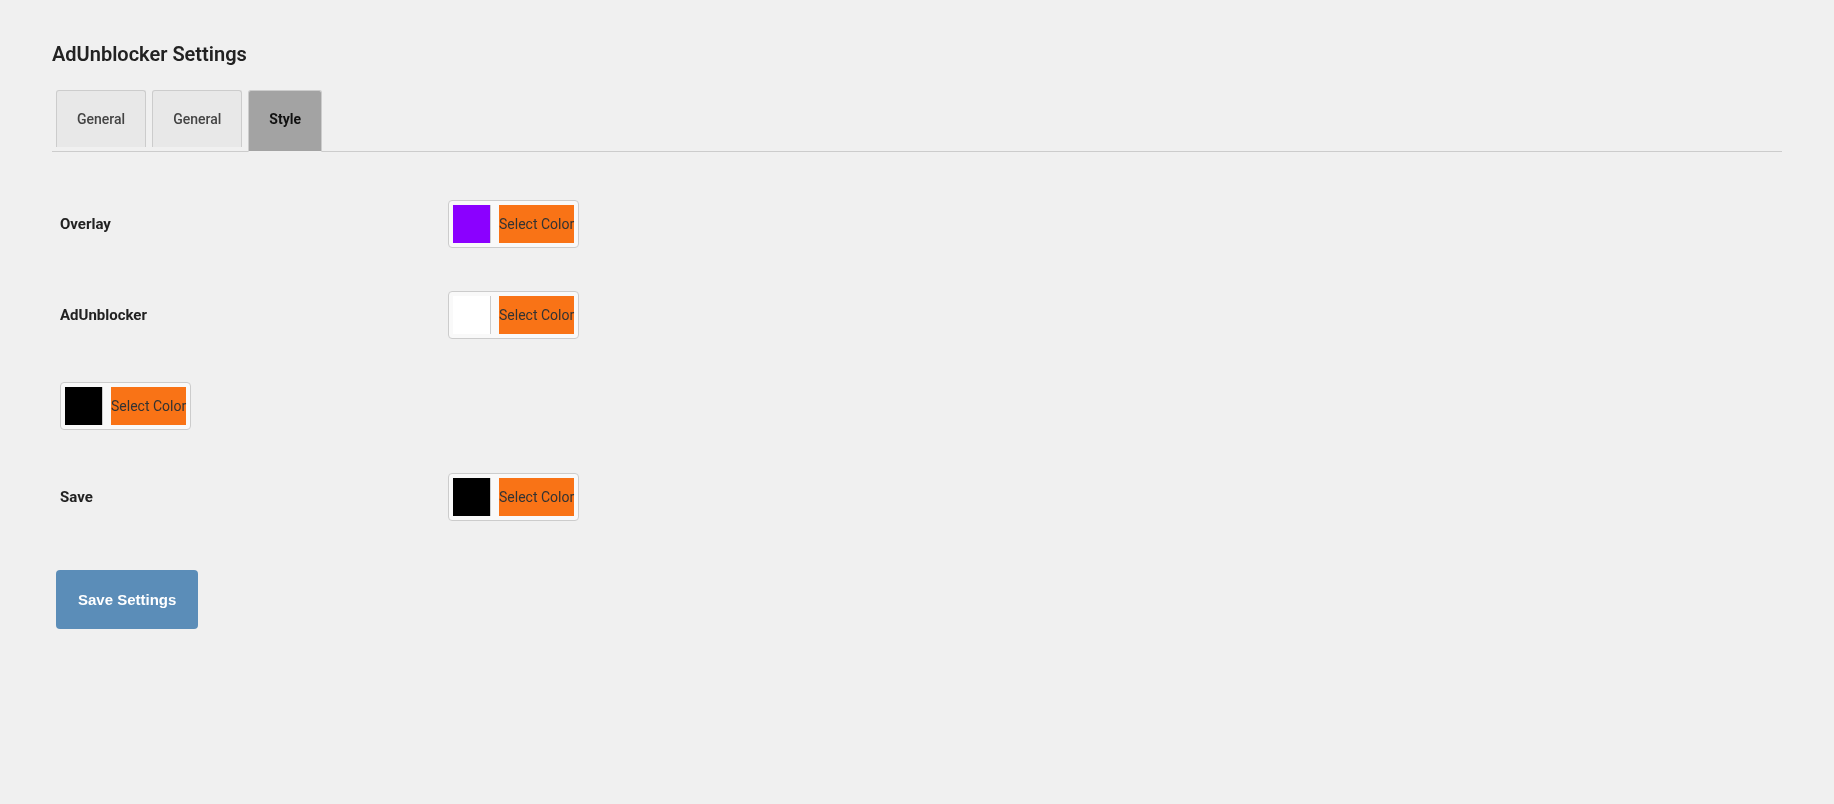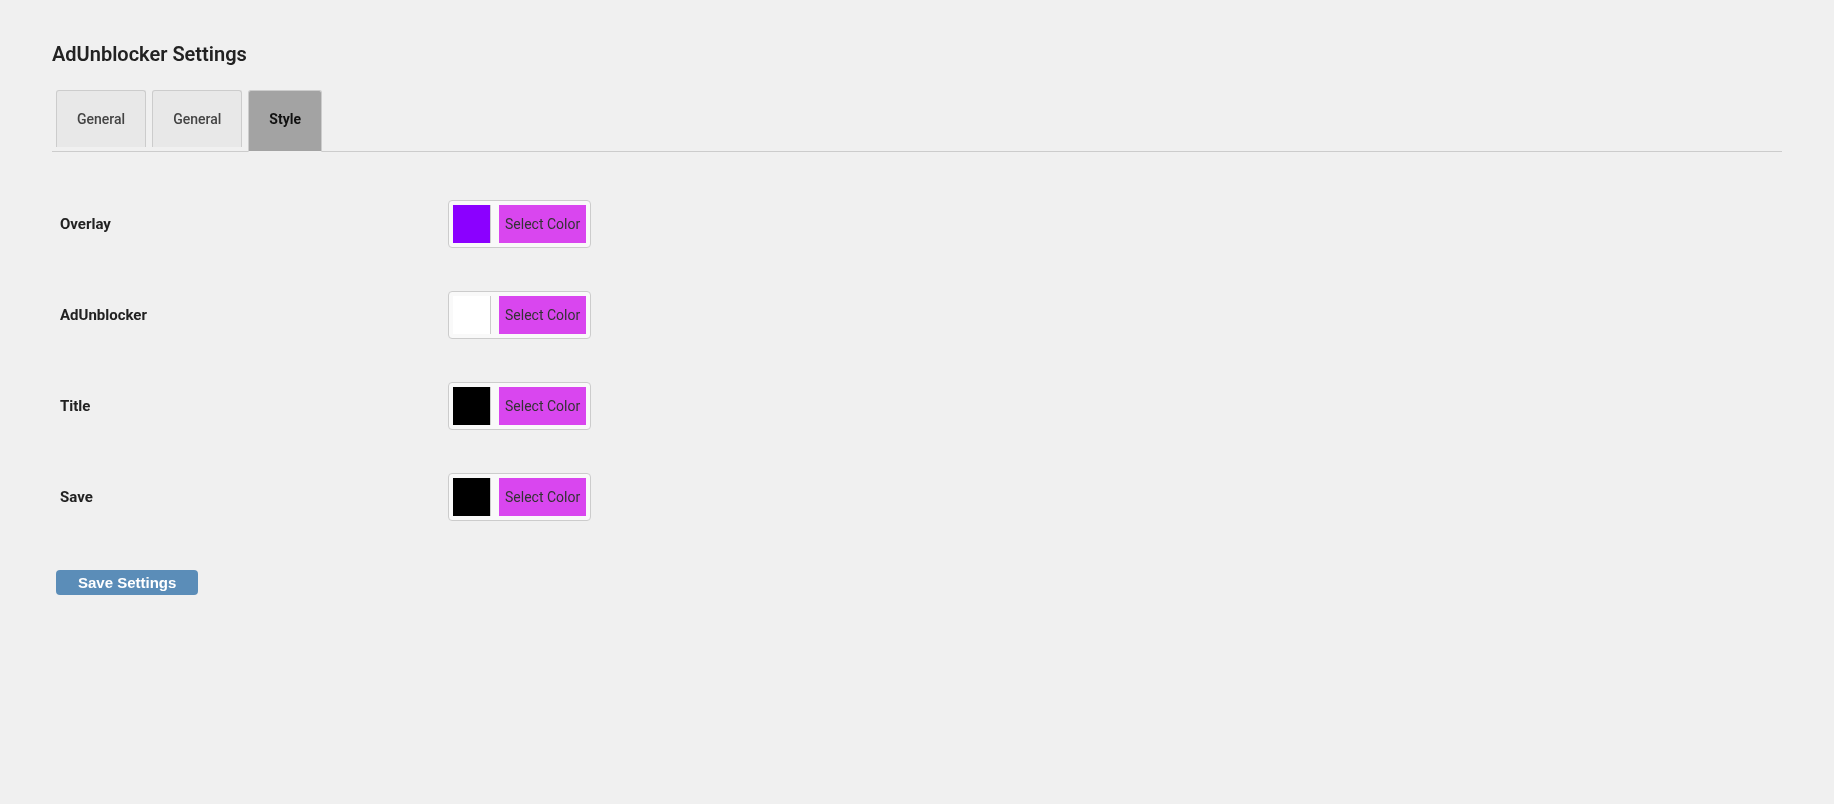--- a/index.html
+++ b/index.html
@@ -81,34 +81,34 @@
     }
 
     .color-swatch {
       width: 38px;
       height: 38px;
       border-right: 1px solid #ccc;
       flex-shrink: 0;
     }
 
     .select-color-label {
-      padding: 0 6px;
+      padding: 0 0;
       font-size: 14px;
       color: #333;
-      background: #d946ef;
+      background: #f97316;
       white-space: nowrap;
       line-height: 38px;
     }
 
     .save-button {
       background-color: #5b8db8;
       color: #fff;
       border: none;
       border-radius: 4px;
-      padding: 4px 22px;
+      padding: 21px 22px;
       font-size: 15px;
       font-weight: 600;
       cursor: pointer;
       margin-top: 10px;
     }
   </style>
 </head>
 <body>
 
 <h1 class="page-title">AdUnblocker Settings</h1>
@@ -127,21 +127,20 @@
         <div class="color-swatch" style="background-color: rgb(139, 0, 255);"></div>
         <span class="select-color-label">Select Color</span>
       </div>
     </div><div class="setting-row">
       <div class="setting-label">AdUnblocker</div>
       <div class="color-picker-btn">
         <div class="color-swatch" style="background-color: rgb(255, 255, 255);"></div>
         <span class="select-color-label">Select Color</span>
       </div>
     </div><div class="setting-row">
-      <div class="setting-label">Title</div>
       <div class="color-picker-btn">
         <div class="color-swatch" style="background-color: rgb(0, 0, 0);"></div>
         <span class="select-color-label">Select Color</span>
       </div>
     </div><div class="setting-row">
       <div class="setting-label">Save</div>
       <div class="color-picker-btn">
         <div class="color-swatch" style="background-color: rgb(0, 0, 0);"></div>
         <span class="select-color-label">Select Color</span>
       </div>

